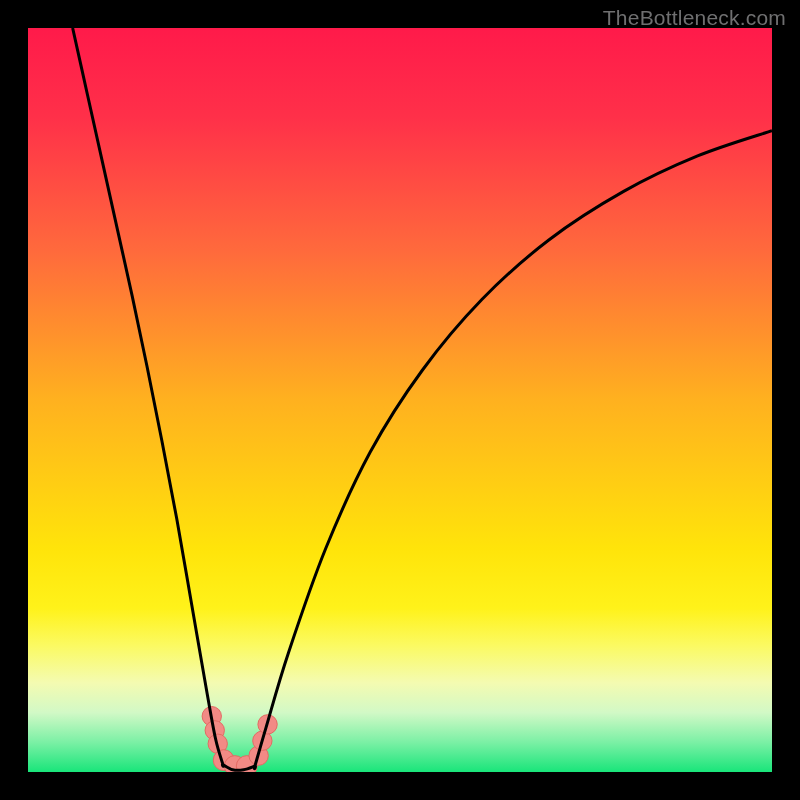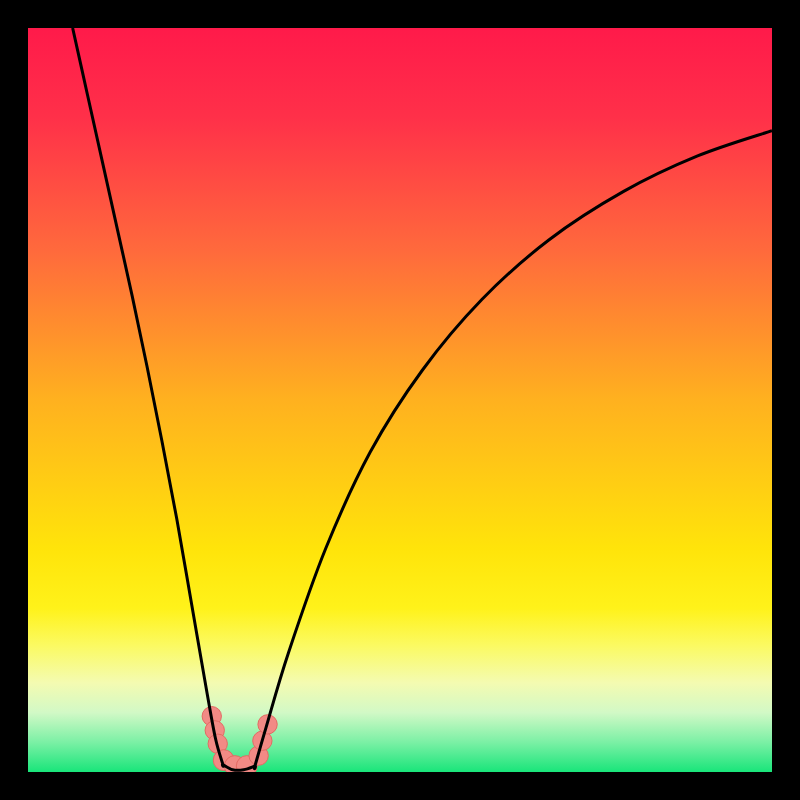--- a/index.html
+++ b/index.html
@@ -87,14 +87,15 @@
           <circle cx="218.736" cy="738.048" r="10.416" fill="#f28a85" stroke="#e46a63" stroke-width="1"></circle>
           <circle cx="230.64" cy="727.632" r="9.671999999999999" fill="#f28a85" stroke="#e46a63" stroke-width="1"></circle>
           <circle cx="234.36" cy="712.752" r="9.671999999999999" fill="#f28a85" stroke="#e46a63" stroke-width="1"></circle>
           <circle cx="239.568" cy="696.384" r="9.671999999999999" fill="#f28a85" stroke="#e46a63" stroke-width="1"></circle>
         </g>
       <path id="curve-path" fill="none" stroke-width="3" d="M 44.64 0 C 47.120000000000005 11.159999999999997, 54.56 44.63999999999997, 59.52 66.95999999999998 C 64.48 89.27999999999999, 69.44000000000001 111.60000000000004, 74.4 133.92000000000004 C 79.36 156.24000000000007, 84.32 178.56000000000003, 89.28 200.88000000000002 C 94.24000000000001 223.20000000000002, 99.20000000000002 244.89999999999998, 104.16000000000001 267.84 C 109.12 290.78, 114.08000000000001 314.34, 119.04 338.52 C 124 362.7, 128.95999999999998 387.49999999999994, 133.92 412.91999999999996 C 138.88 438.34, 143.84 463.75999999999993, 148.8 491.03999999999996 C 153.76000000000002 518.3199999999999, 158.72 548.08, 163.68 576.6 C 168.64000000000001 605.12, 174.592 639.8399999999999, 178.56 662.16 C 182.528 684.48, 184.76 698.12, 187.488 710.52 C 190.216 722.92, 193.688 732.2199999999999, 194.928 736.56 C 196.168 740.9, 193.316 735.6919999999999, 194.928 736.56 C 196.54 737.428, 201.12800000000001 740.9, 204.60000000000002 741.768 C 208.07200000000003 742.6360000000001, 212.04 742.388, 215.76 741.768 C 219.48 741.148, 225.06 738.668, 226.92 738.048 C 228.77999999999997 737.428, 225.05999999999997 744.496, 226.92 738.048 C 228.78 731.6, 232.5 718.2080000000001, 238.08 699.36 C 243.66000000000003 680.512, 250.47999999999996 654.7199999999999, 260.4 624.9599999999999 C 270.32 595.1999999999999, 283.96000000000004 554.28, 297.6 520.8 C 311.24 487.32, 326.12 453.84000000000003, 342.24 424.08000000000004 C 358.36 394.32000000000005, 375.72 367.65999999999997, 394.32 342.23999999999995 C 412.91999999999996 316.81999999999994, 432.76 293.26, 453.84 271.56 C 474.91999999999996 249.86, 497.23999999999995 230.02000000000004, 520.8 212.04000000000002 C 544.36 194.06, 570.4000000000001 177.69199999999998, 595.2 163.67999999999998 C 620 149.66799999999998, 644.8000000000001 138.13600000000002, 669.6 127.96800000000003 C 694.4 117.80000000000004, 731.6 106.88800000000002, 744 102.67200000000001" stroke="#000000"></path>
     </svg>
 
   </div>
 
+  <div class="watermark">TheBottleneck.com</div>
 
 </div>
 
 </body></html>

